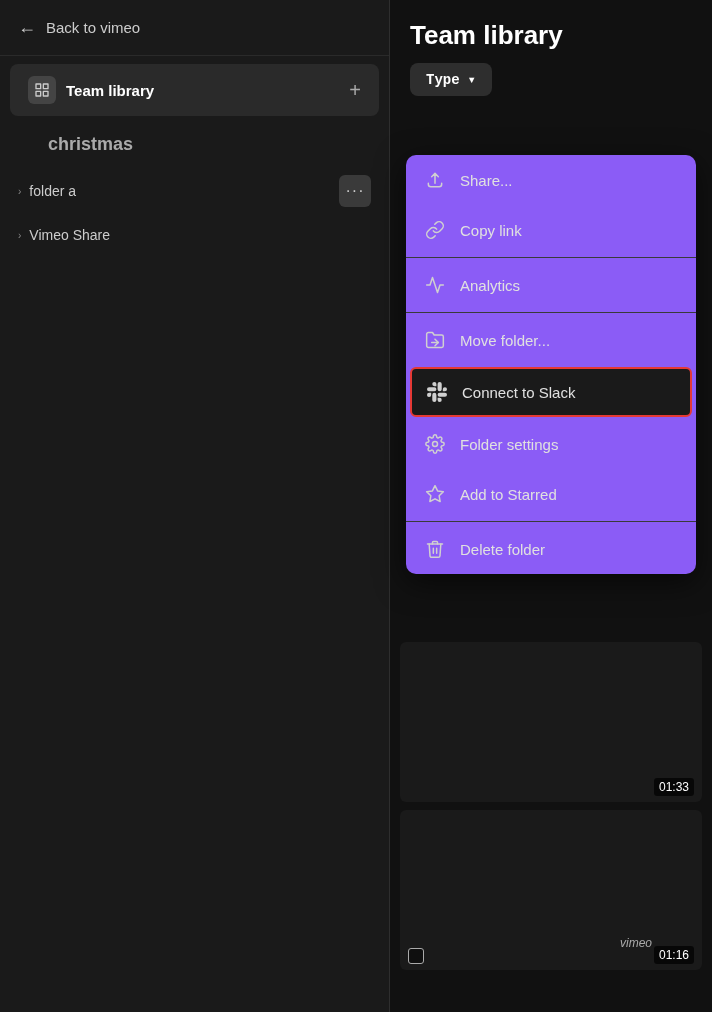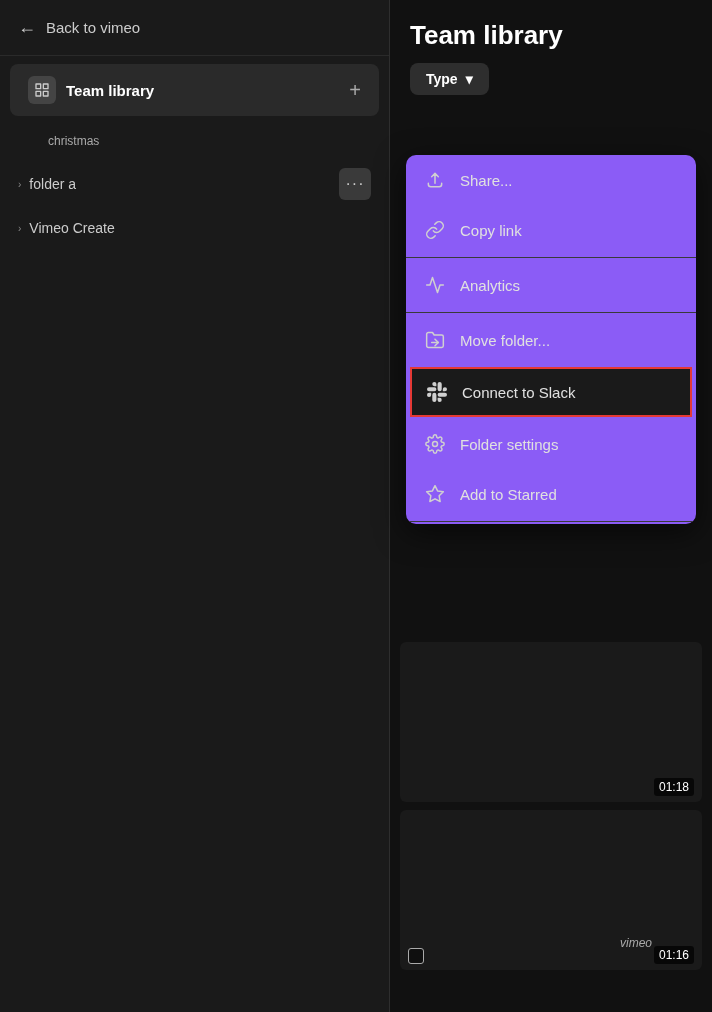--- a/index.html
+++ b/index.html
@@ -79,22 +79,23 @@
       font-size: 20px;
       color: #aaa;
       cursor: pointer;
       background: none;
       border: none;
       color: #aaa;
     }
 
     .sidebar-item-christmas {
       padding: 10px 18px 10px 48px;
-      font-size: 12px;
+      font-size: 18px;
       color: #aaa;
+      font-weight: bold;
     }
 
     .sidebar-folder-row {
       display: flex;
       align-items: center;
       padding: 10px 18px;
       gap: 8px;
       font-size: 14px;
       color: #ccc;
       position: relative;
@@ -154,20 +155,21 @@
       gap: 8px;
       background: #2e2e2e;
       border: none;
       color: #fff;
       font-size: 14px;
       font-weight: 600;
       padding: 8px 16px;
       border-radius: 8px;
       cursor: pointer;
       margin-top: 12px;
+      font-family: Liberation Mono, monospace;
     }
 
     
     .dropdown-menu {
       position: absolute;
       left: 406px;
       top: 155px;
       width: 290px;
       background: #8b5cf6;
       border-radius: 10px;
@@ -182,21 +184,21 @@
       gap: 14px;
       padding: 14px 18px;
       font-size: 15px;
       color: #e0e0e0;
       cursor: pointer;
       transition: background 0.1s;
     }
 
     .menu-item.highlighted {
       border: 2px solid #e53935;
-      border-radius: 0;
+      border-radius: 6px;
       margin: 2px 4px;
       padding: 12px 14px;
       background: #1a1a1a;
     }
 
     .menu-separator {
       height: 1px;
       background: #3a3a3a;
       margin: 2px 0;
     }
@@ -312,38 +314,38 @@
     <span class="chevron">›</span>
     <div class="folder-row-content">
       <span>folder a</span>
     </div>
     <button class="three-dots-btn">···</button>
   </div>
 
   <div class="sidebar-folder-row">
     <span class="chevron">›</span>
     <div class="folder-row-content">
-      <span>Vimeo Create</span>
+      <span>Vimeo Share</span>
     </div>
   </div>
 </div>
 
 <div class="main-content">
   <div class="main-header">
     <h1 class="main-title">Team library</h1>
     <button class="type-btn">
       <span>Type</span>
       <span>▾</span>
     </button>
   </div>
 
   <div class="video-area">
     <div class="video-thumb">
       <div class="video-thumb-inner"></div>
-      <span class="video-timestamp">01:18</span>
+      <span class="video-timestamp">01:33</span>
     </div>
     <div class="video-thumb">
       <div class="video-thumb-inner"></div>
       <div class="video-checkbox"></div>
       <span class="vimeo-watermark">vimeo</span>
       <span class="video-timestamp">01:16</span>
     </div>
   </div>
 </div>
 
@@ -418,14 +420,25 @@
     <span class="menu-icon">
       <svg class="icon-svg" viewBox="0 0 24 24">
         <polygon points="12 2 15.09 8.26 22 9.27 17 14.14 18.18 21.02 12 17.77 5.82 21.02 7 14.14 2 9.27 8.91 8.26 12 2"></polygon>
       </svg>
     </span>
     <span>Add to Starred</span>
   </div>
 
   <div class="menu-separator"></div>
 
+  <div class="menu-item">
+    <span class="menu-icon">
+      <svg class="icon-svg" viewBox="0 0 24 24">
+        <polyline points="3 6 5 6 21 6"></polyline>
+        <path d="M19 6l-1 14a2 2 0 01-2 2H8a2 2 0 01-2-2L5 6"></path>
+        <path d="M10 11v6M14 11v6"></path>
+        <path d="M9 6V4a1 1 0 011-1h4a1 1 0 011 1v2"></path>
+      </svg>
+    </span>
+    <span>Delete folder</span>
+  </div>
 
 </div>
 
 </body></html>

